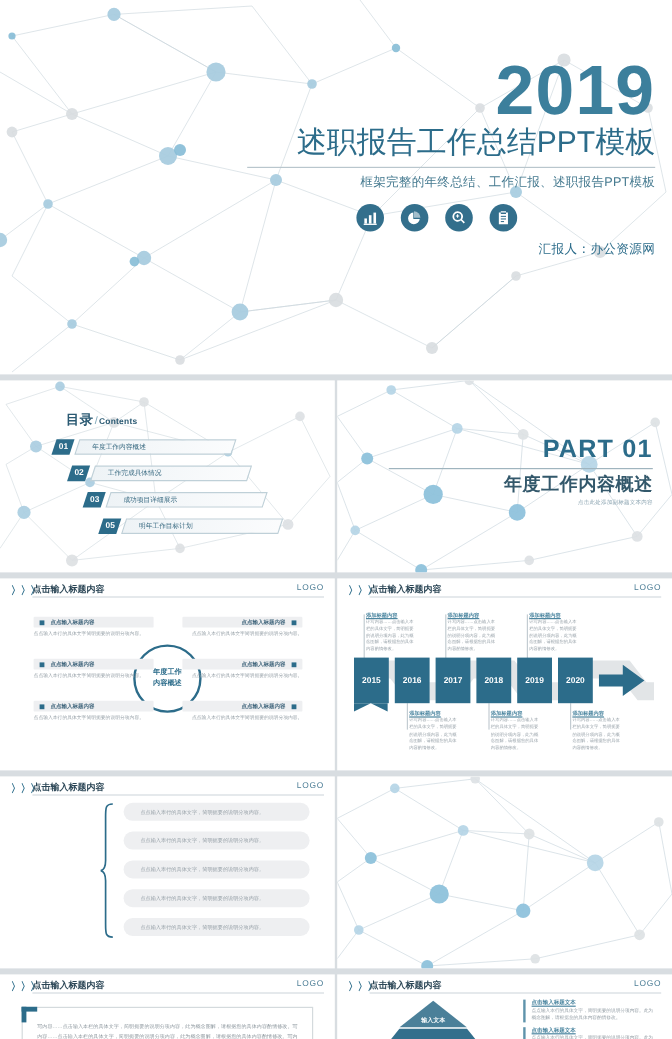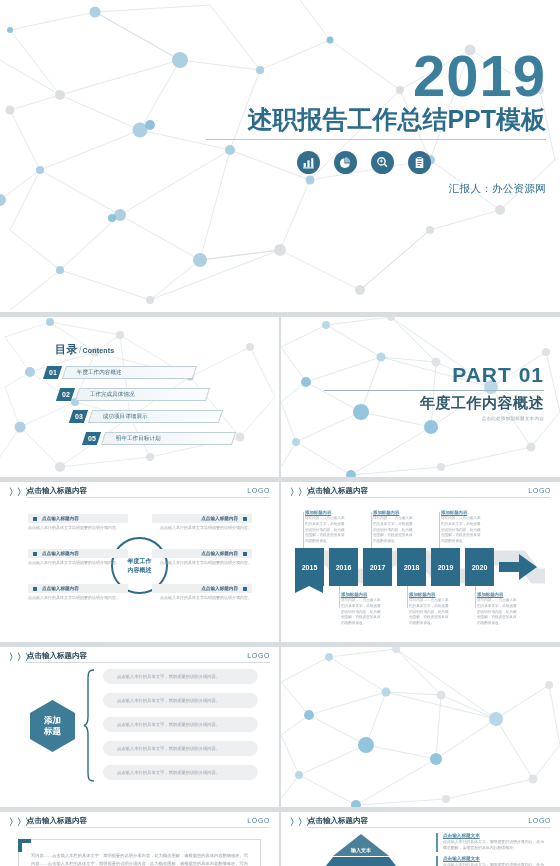--- a/index.html
+++ b/index.html
@@ -19,21 +19,21 @@
   .net svg { width:100%; height:100%; display:block; }
 
   
   #cover { left:0; top:0; width:560px; height:312px; }
   .cover-inner { position:absolute; right:14px; top:48px; width:340px; text-align:right; }
   .cover-year {
     font-size:58px; font-weight:bold; color:#3c7f9c; line-height:0.95;
     letter-spacing:1px;
   }
   .cover-title {
-    font-size:25px; font-weight:bold; color:#2c6c8a; line-height:1.15;
+    font-size:25px; font-weight:normal; color:#2c6c8a; line-height:1.15;
     margin-top:2px; white-space:nowrap;
   }
   .cover-rule { height:1px; background:#b9c6cd; margin:5px 0 5px 0; }
   .cover-sub { font-size:10.5px; color:#44798f; white-space:nowrap; letter-spacing:.2px; }
   .cover-icons { margin-top:11px; display:flex; justify-content:center; gap:14px; padding-right:24px; }
   .ico { width:23px; height:23px; border-radius:50%; background:#336f8c;
          display:flex; align-items:center; justify-content:center; }
   .ico svg { width:13px; height:13px; fill:#ffffff; }
   .cover-presenter { margin-top:8px; font-size:10.5px; color:#2c6c8a; letter-spacing:.3px; }
 
@@ -178,20 +178,21 @@
           <circle cx="430" cy="230" r="4"></circle>
             <circle cx="400" cy="90" r="4"></circle>
         </g>
       </svg>
     </div>
 
     <div class="cover-inner">
       <div class="cover-year">2019</div>
       <div class="cover-title">述职报告工作总结PPT模板</div>
       <div class="cover-rule"></div>
+      <div class="cover-sub">框架完整的年终总结、工作汇报、述职报告PPT模板</div>
 
       <div class="cover-icons">
         <span class="ico">
           <svg viewBox="0 0 24 24">
               <rect x="3" y="13" width="4" height="8"></rect>
               <rect x="10" y="8" width="4" height="13"></rect>
               <rect x="17" y="4" width="4" height="17"></rect>
               <rect x="2" y="21" width="20" height="2"></rect>
             </svg>
         </span>
@@ -458,24 +459,20 @@
   </section>
 
   <section class="slide" id="hex">
     <div class="hdr">
       <div class="hdr-chev">〉〉〉</div>
       <div class="hdr-title">点击输入标题内容</div>
       <div class="hdr-logo">LOGO</div>
       <div class="hdr-line"></div>
     </div>
 
-    <div class="hexagon">
-      <div>添加</div>
-      <div>标题</div>
-    </div>
 
     <svg class="brace" viewBox="0 0 12 113">
       <path d="M11 1 C5 1 5 4 5 12 L5 48 C5 54 3 56 1 56.5 C3 57 5 59 5 65 L5 101 C5 109 5 112 11 112" fill="none" stroke="#2c6c8a" stroke-width="1.4"></path>
     </svg>
 
     <div class="hexbar" style="top:22px;">
         <span>点点输入本行的具体文字，简明扼要的说明分项内容。</span>
       </div>
     <div class="hexbar" style="top:46px;">
         <span>点点输入本行的具体文字，简明扼要的说明分项内容。</span>

